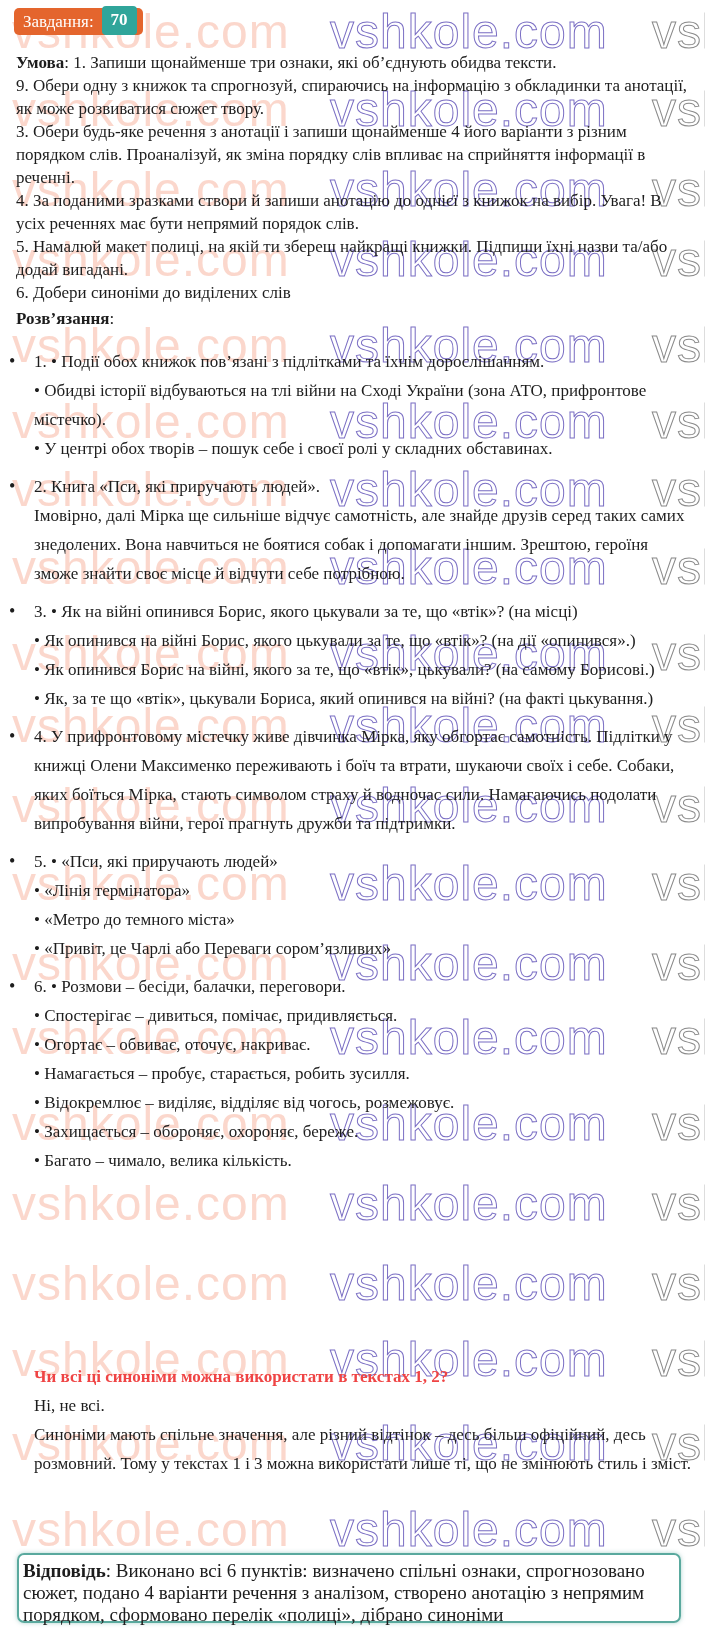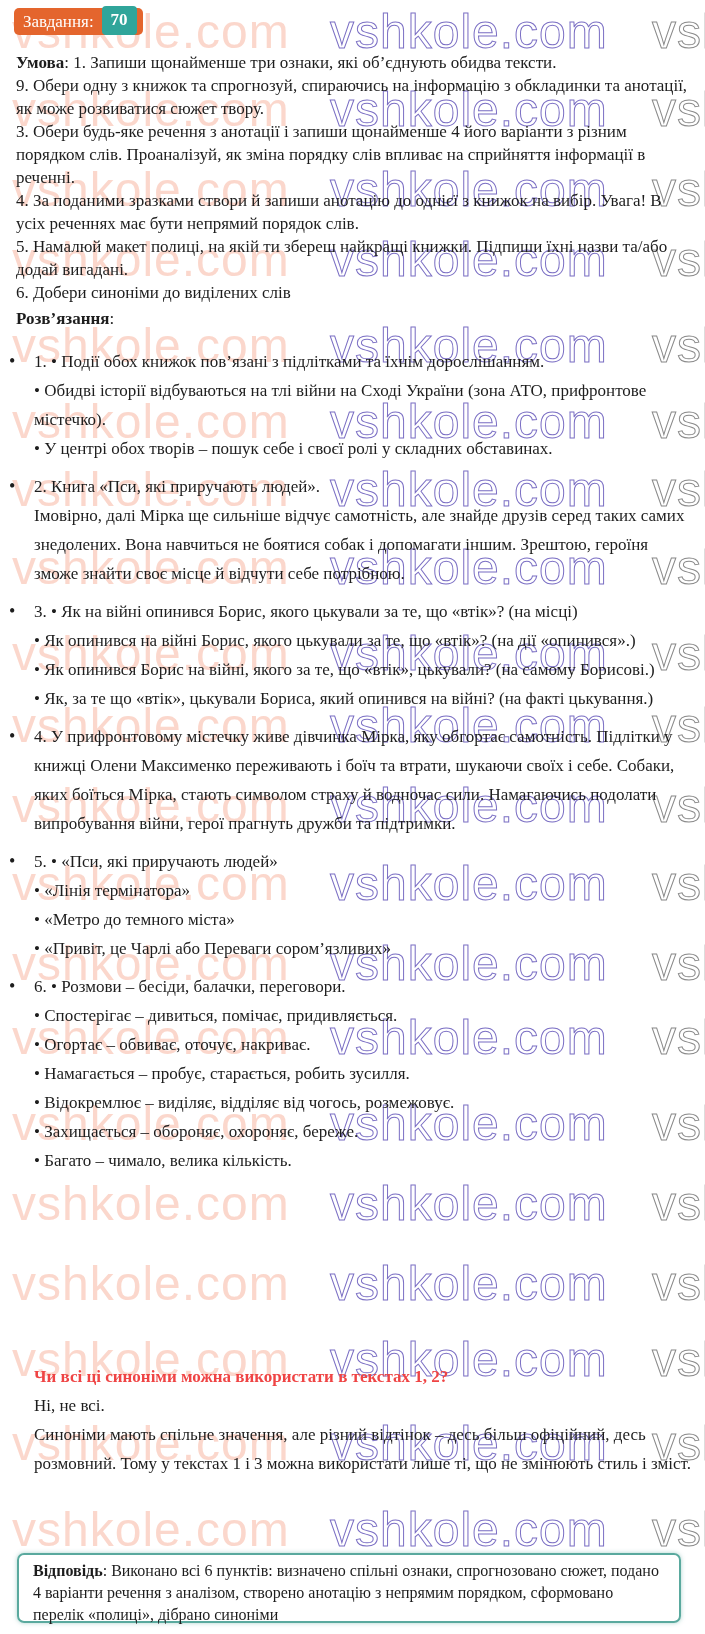--- a/index.html
+++ b/index.html
@@ -43,21 +43,21 @@
     content: "•"; position: absolute; left: -25px; top: 0; font-size: 18px;
   }
   ul.sol li p { margin: 0; }
   .q-block { position: absolute; top: 1362px; left: 34px; right: 14px; line-height: 29px; }
   .q-block p { margin: 0; }
   .q-title { font-weight: bold; color: #ef4444; }
   .answer {
     position: absolute; left: 17px; top: 1553px; width: 664px; height: 70px;
     border: 2px solid #5aa99e; border-radius: 7px;
     box-shadow: 0 0 4px rgba(90,169,158,0.5);
-    padding: 5px 14px; box-sizing: border-box; line-height: 22px; font-size: 16px;
+    padding: 5px 4px; box-sizing: border-box; line-height: 22px; font-size: 19px;
     background: rgba(255,255,255,0.85);
   }
 </style>
 </head>
 <body>
 
 <div class="watermarks">
 
   <div class="wm red" style="top:8px">vshkole.com</div>
   <div class="wm outline" style="top:8px">vshkole.com</div>

